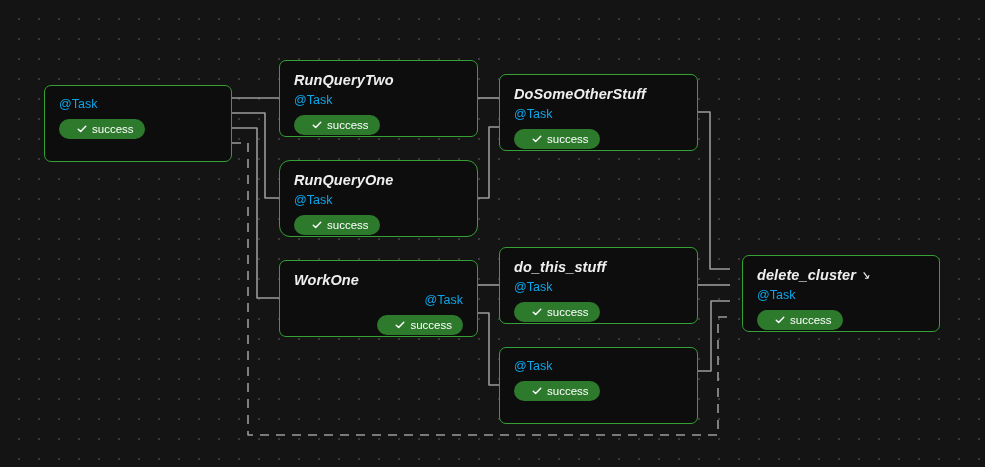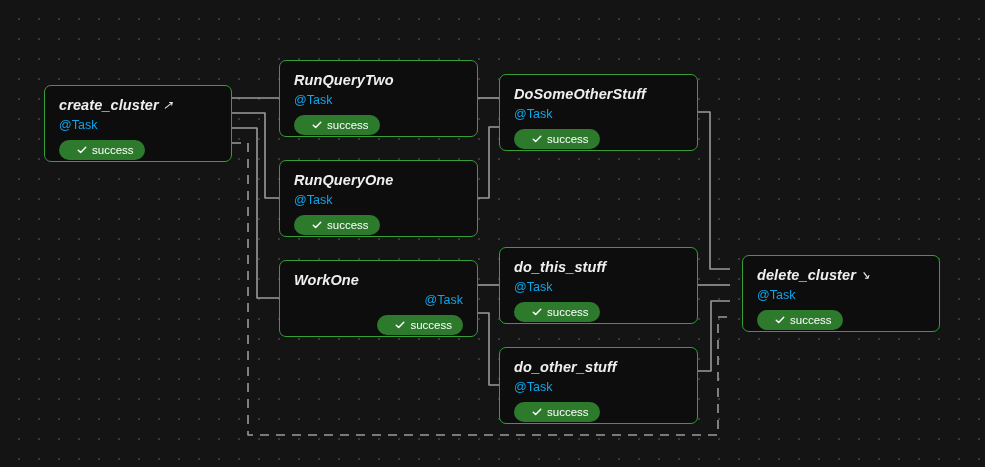--- a/index.html
+++ b/index.html
@@ -94,38 +94,35 @@
       <path d="M232,128 L257,128 L257,298 L279,298" fill="none" stroke="#9a9a9a" stroke-width="1.6" stroke-linejoin="round" stroke-linecap="butt"></path>
       <path d="M232,143 L248,143 L248,435 L718,435 L718,317 L730,317" fill="none" stroke="#9a9a9a" stroke-width="1.6" stroke-linejoin="round" stroke-linecap="butt" stroke-dasharray="9 7"></path>
       <path d="M478,98 L499,98" fill="none" stroke="#9a9a9a" stroke-width="1.6" stroke-linejoin="round" stroke-linecap="butt"></path>
       <path d="M478,198 L489,198 L489,127 L499,127" fill="none" stroke="#9a9a9a" stroke-width="1.6" stroke-linejoin="round" stroke-linecap="butt"></path>
       <path d="M478,285 L499,285" fill="none" stroke="#9a9a9a" stroke-width="1.6" stroke-linejoin="round" stroke-linecap="butt"></path>
       <path d="M478,313 L489,313 L489,385 L499,385" fill="none" stroke="#9a9a9a" stroke-width="1.6" stroke-linejoin="round" stroke-linecap="butt"></path>
       <path d="M698,112 L710,112 L710,269 L730,269" fill="none" stroke="#9a9a9a" stroke-width="1.6" stroke-linejoin="round" stroke-linecap="butt"></path>
       <path d="M698,285 L730,285" fill="none" stroke="#9a9a9a" stroke-width="1.6" stroke-linejoin="round" stroke-linecap="butt"></path>
       <path d="M698,371 L711,371 L711,301 L730,301" fill="none" stroke="#9a9a9a" stroke-width="1.6" stroke-linejoin="round" stroke-linecap="butt"></path>
     </svg>
-<div class="node" style="left: 44px; top: 85px; width: 188px; height: 77px;"><div class="node-title">
-        <span>create_cluster</span>
-        <span class="node-arrow">↗</span>
-      </div><div class="node-type">@Task</div><div class="badge">
+<div class="node" style="left: 44px; top: 85px; width: 188px; height: 77px;"><div class="node-type">@Task</div><div class="badge">
         <svg class="badge-check" viewBox="0 0 12 12">
           <path d="M1.5 6.2 L4.4 9.1 L10.5 2.6" fill="none" stroke="#ffffff" stroke-width="1.7" stroke-linecap="round" stroke-linejoin="round"></path>
         </svg>
         <span class="badge-label">success</span>
       </div></div>
     <div class="node" style="left: 279px; top: 60px; width: 199px; height: 77px;"><div class="node-title">
         <span>RunQueryTwo</span>
       </div><div class="node-type">@Task</div><div class="badge">
         <svg class="badge-check" viewBox="0 0 12 12">
           <path d="M1.5 6.2 L4.4 9.1 L10.5 2.6" fill="none" stroke="#ffffff" stroke-width="1.7" stroke-linecap="round" stroke-linejoin="round"></path>
         </svg>
         <span class="badge-label">success</span>
       </div></div>
-    <div class="node" style="left: 279px; top: 160px; width: 199px; height: 77px;"><div class="node-title">
+    <div class="node" style="left: 279px; top: 160px; width: 199px; height: 77px; border-radius: 11px;"><div class="node-title">
         <span>RunQueryOne</span>
       </div><div class="node-type">@Task</div><div class="badge">
         <svg class="badge-check" viewBox="0 0 12 12">
           <path d="M1.5 6.2 L4.4 9.1 L10.5 2.6" fill="none" stroke="#ffffff" stroke-width="1.7" stroke-linecap="round" stroke-linejoin="round"></path>
         </svg>
         <span class="badge-label">success</span>
       </div></div>
     <div class="node" style="left: 279px; top: 260px; width: 199px; height: 77px; text-align: right;"><div class="node-title">
         <span>WorkOne</span>
       </div><div class="node-type">@Task</div><div class="badge">
@@ -143,23 +140,21 @@
         <span class="badge-label">success</span>
       </div></div>
     <div class="node" style="left: 499px; top: 247px; width: 199px; height: 77px;"><div class="node-title">
         <span>do_this_stuff</span>
       </div><div class="node-type">@Task</div><div class="badge">
         <svg class="badge-check" viewBox="0 0 12 12">
           <path d="M1.5 6.2 L4.4 9.1 L10.5 2.6" fill="none" stroke="#ffffff" stroke-width="1.7" stroke-linecap="round" stroke-linejoin="round"></path>
         </svg>
         <span class="badge-label">success</span>
       </div></div>
-    <div class="node" style="left: 499px; top: 347px; width: 199px; height: 77px;"><div class="node-title">
-        <span>do_other_stuff</span>
-      </div><div class="node-type">@Task</div><div class="badge">
+    <div class="node" style="left: 499px; top: 347px; width: 199px; height: 77px;"><div class="node-type">@Task</div><div class="badge">
         <svg class="badge-check" viewBox="0 0 12 12">
           <path d="M1.5 6.2 L4.4 9.1 L10.5 2.6" fill="none" stroke="#ffffff" stroke-width="1.7" stroke-linecap="round" stroke-linejoin="round"></path>
         </svg>
         <span class="badge-label">success</span>
       </div></div>
     <div class="node" style="left: 730px; top: 255px; width: 198px; height: 77px; margin-left: 12px;"><div class="node-title">
         <span>delete_cluster</span>
         <span class="node-arrow">↘</span>
       </div><div class="node-type">@Task</div><div class="badge">
         <svg class="badge-check" viewBox="0 0 12 12">

